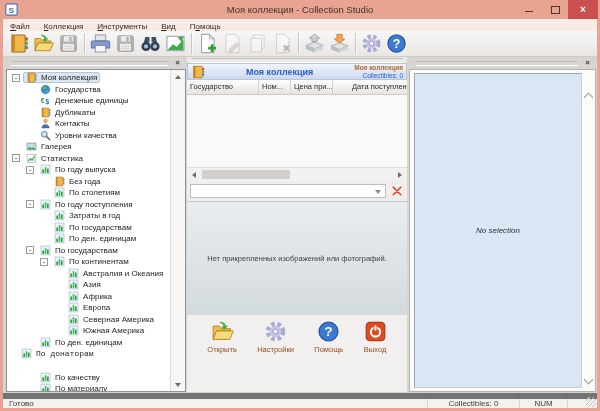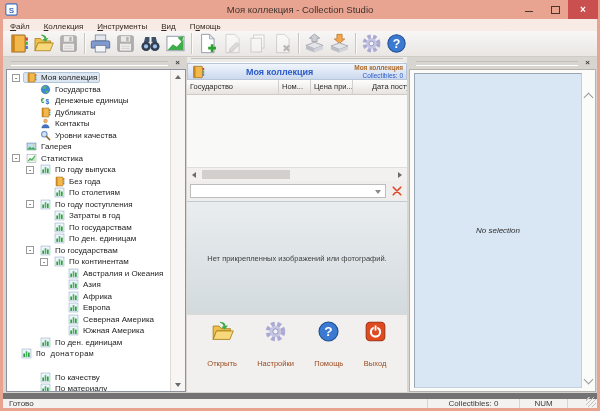--- a/index.html
+++ b/index.html
@@ -75,21 +75,21 @@
   .combo .tri-down{position:absolute;right:4px;top:5px;border-top-color:#8a8a8a;}
   .clear-x{width:14px;height:14px;margin-left:4px;flex:none;}
   .clear-x svg{width:12px;height:12px;display:block;margin:1px auto;}
   .cp-image{height:113px;background:linear-gradient(var(--c-image-area-top,#e9edf0),var(--c-image-area-bottom,#d3dade));
     border-top:1px solid #c3cacf;display:flex;align-items:center;justify-content:center;
     font-size:7.5px;color:#3e3e3e;text-align:center;padding:0 10px;flex:none;box-sizing:border-box;}
   .cp-buttons{flex:1;background:#f1f0ef;border-top:1px solid #dcd9d5;display:flex;
     justify-content:space-evenly;align-items:flex-start;padding-top:5px;}
   .bbtn{display:flex;flex-direction:column;align-items:center;}
   .bbtn svg{width:23px;height:23px;display:block;}
-  .blabel{font-size:7.5px;color:var(--c-button-label,#9c4a1e);margin-top:16px;white-space:nowrap;}
+  .blabel{font-size:7.5px;color:var(--c-button-label,#9c4a1e);margin-top:2px;white-space:nowrap;}
   
   .details-panel{position:absolute;left:406px;right:1px;top:0;bottom:1px;}
   .dp-body{position:absolute;top:12px;left:0;right:0;bottom:0;background:#fbfbfa;border:1px solid #b6b3af;box-sizing:border-box;}
   .dp-blue{position:absolute;left:4px;top:3px;right:13px;bottom:3px;background:var(--c-details-bg,#d9e7f5);
     border:1px solid #99a5b3;border-right-color:#c5cfd9;border-bottom-color:#c5cfd9;
     display:flex;align-items:center;justify-content:center;font-size:8px;color:#2e2e2e;font-style:italic;}
   .chev{width:6px;height:6px;border-left:1.5px solid #9a9a9a;border-top:1.5px solid #9a9a9a;position:absolute;right:3px;}
   .chev.up{transform:rotate(45deg);top:24px;}
   .chev.down{transform:rotate(225deg);bottom:8px;}
   
@@ -706,21 +706,21 @@
               <rect x="13.3" y="9.8" width="1.8" height="2.4" fill="#3b7ad0"></rect>
             </svg>
           </span>
         <span class="cp-title">Моя коллекция</span>
         <span class="cp-right">
           <div class="l1">Моя коллекция</div>
           <div class="l2">Collectibles: 0</div>
         </span>
       </div>
       <div class="cp-cols">
-          <div class="colh" style="width: 92px;">Государство</div>
+          <div class="colh" style="width: 72px;">Государство</div>
           <div class="colh" style="width: 32px;">Ном...</div>
           <div class="colh" style="width: 42px;">Цена при...</div>
           <div class="colh" style="width: 62px; margin-left: 16px;">Дата поступлени</div>
         </div>
       <div class="cp-body"></div>
       <div class="cp-hscroll">
         <span class="harrow">
             <span class="tri-left"></span>
           </span>
         <span class="hthumb"></span>

